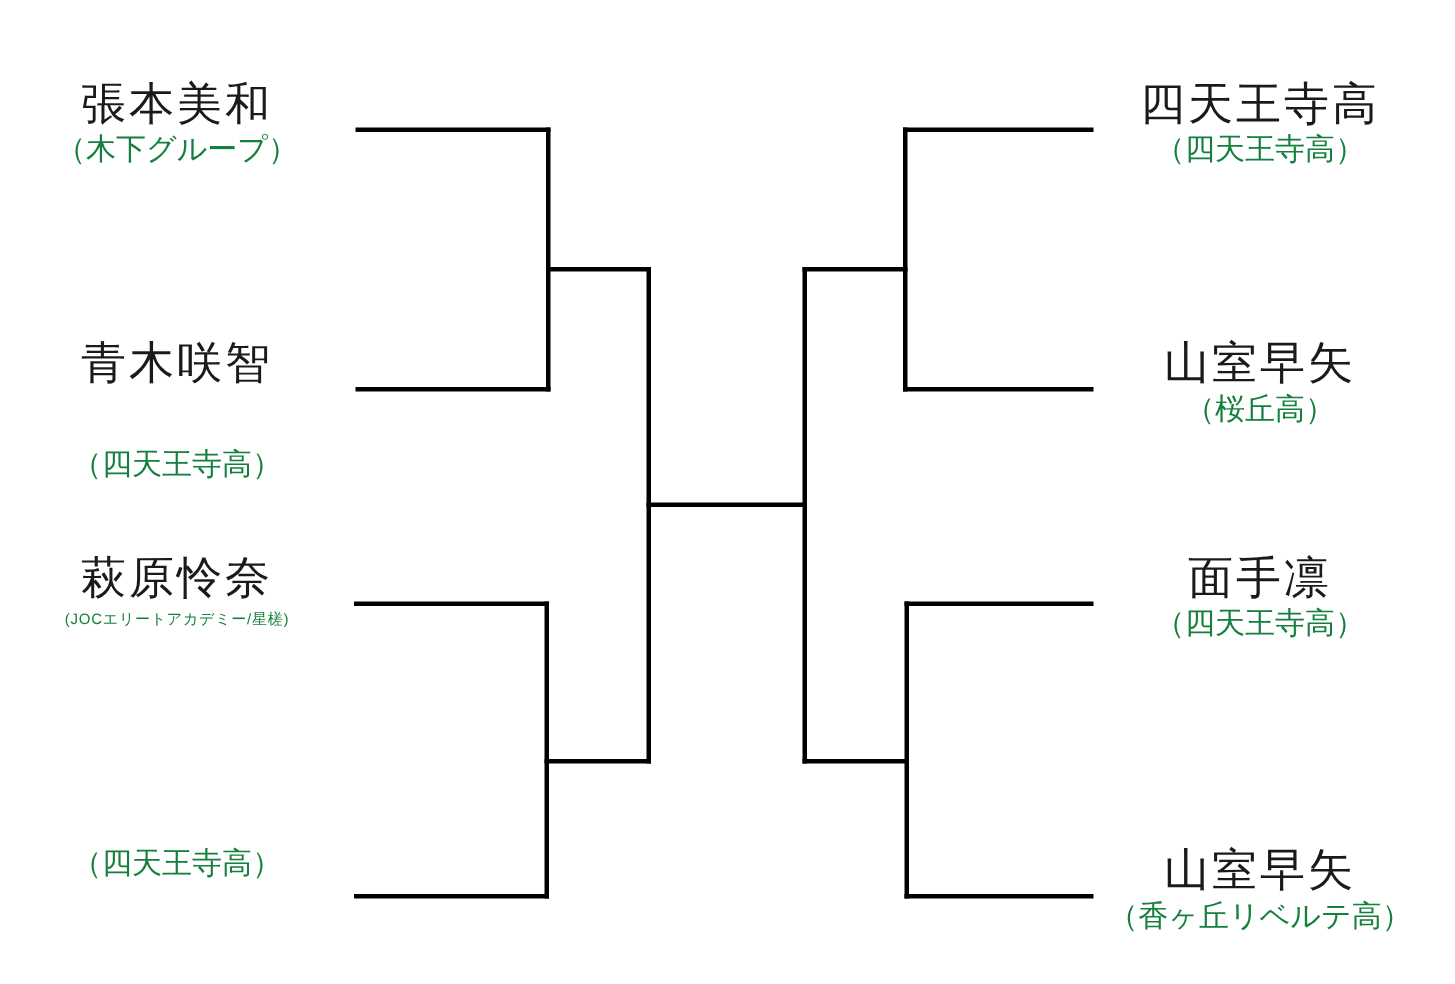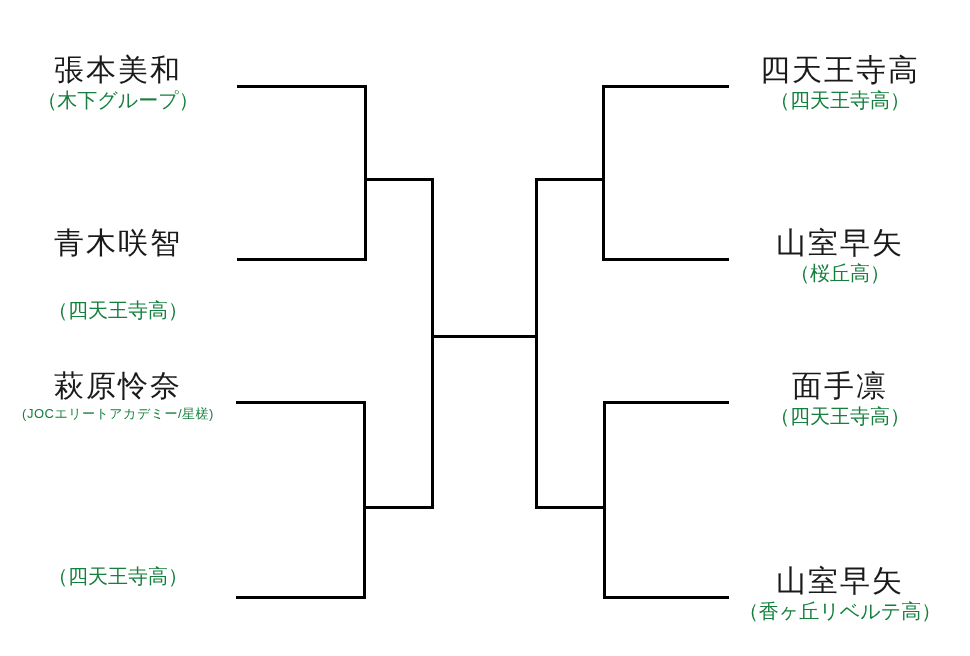--- a/index.html
+++ b/index.html
@@ -36,21 +36,21 @@
     white-space: nowrap;
     color: #1a1a1a;
   }
   .player-affil {
     font-size: 20px;
     line-height: 26px;
     white-space: nowrap;
     color: #15803d;
   }
   .player-affil.small {
-    font-size: 13px;
+    font-size: 10px;
     line-height: 22px;
     letter-spacing: 0.5px;
   }
 </style>
 </head>
 <body>
 
 <div id="stage">
 
   <div class="entry entry-left" style="top:52px;">

